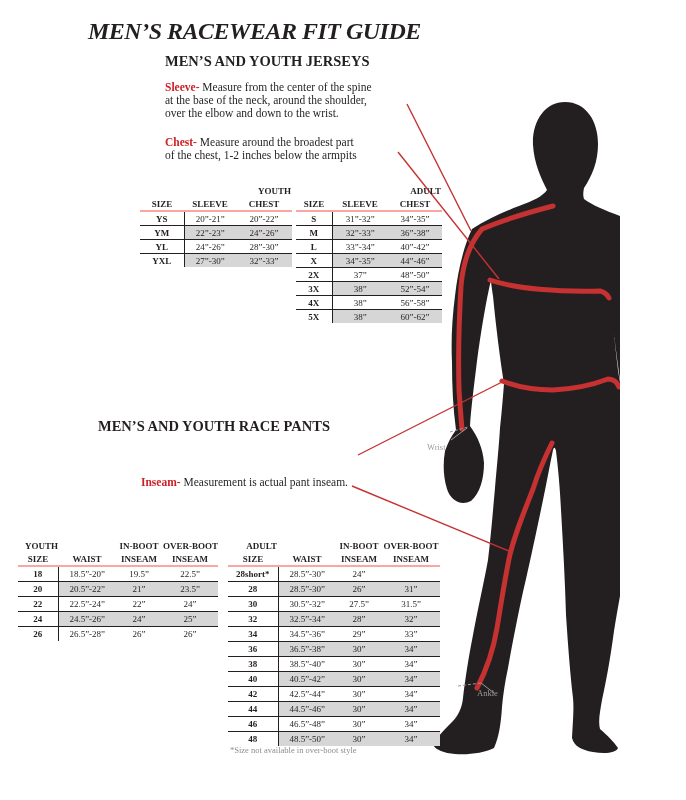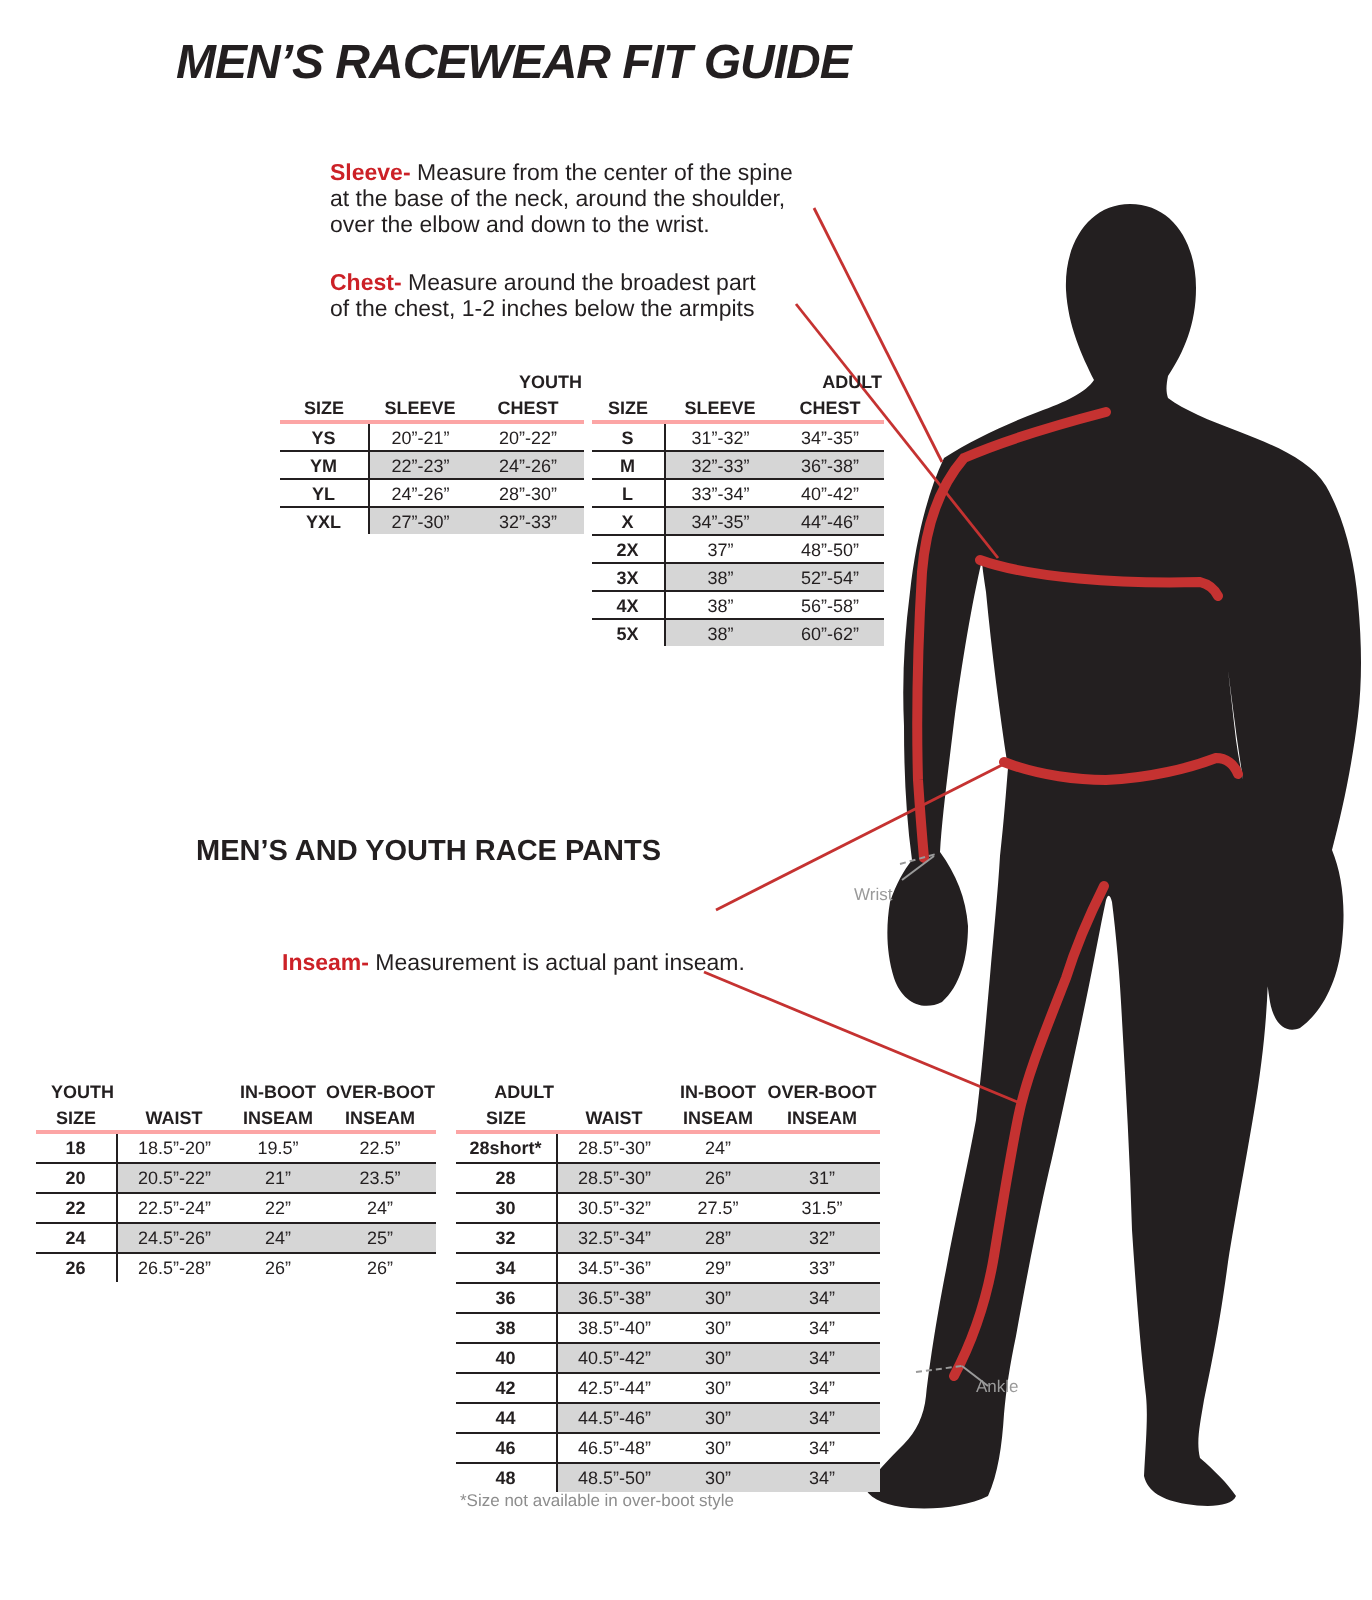--- a/index.html
+++ b/index.html
@@ -1,18 +1,18 @@
 <!DOCTYPE html>
 <html><head>
 <meta charset="utf-8">
 <style>
   html,body { margin:0; padding:0; background:#ffffff; }
   .page {
-    position:relative; width:686px; height:800px; background:#ffffff;
-    font-family:Liberation Sans, sans-serif; color:#231f20; overflow:hidden;
+    position:relative; width:620px; height:800px; background:#ffffff;
+    font-family:Liberation Serif, serif; color:#231f20; overflow:hidden;
   }
   .abs { position:absolute; }
   .fig-svg { position:absolute; left:0; top:0; width:686px; height:800px; pointer-events:none; }
 
   .title {
     left:88px; top:18px; font-size:24px; font-weight:bold; font-style:italic;
     letter-spacing:-0.5px; white-space:nowrap;
   }
   .section-heading { font-size:14.5px; font-weight:bold; white-space:nowrap; }
   .h-jerseys { left:165px; top:53px; }
@@ -42,21 +42,21 @@
 
   .t-youth-jersey { left:140px; top:184px; width:152px; }
   .t-adult-jersey { left:296px; top:184px; width:146px; }
   .t-youth-pants  { left:18px;  top:539px; width:200px; }
   .t-adult-pants  { left:228px; top:539px; width:212px; }
   .pants tbody th, .pants tbody td { height:14px; }
 
   .footnote { left:230px; top:745px; font-size:8.5px; color:#8d8d8d; white-space:nowrap; }
   .bodylabel { font-size:8.5px; color:#9a9a9a; white-space:nowrap; }
   .l-wrist { left:427px; top:442px; }
-  .l-ankle { left:488px; top:688px; }
+  .l-ankle { left:477px; top:688px; }
 </style>
 </head>
 <body>
 
 <div class="page">
 
   <svg class="fig-svg" viewBox="0 0 686 800" aria-hidden="true">
     <path fill="#231f20" d="
       M565,102
       C586,102 598,121 598,144
@@ -136,20 +136,21 @@
     <g fill="none" stroke="#9a9a9a" stroke-width="1">
       <path stroke-dasharray="3,2" d="M450,432 L468,427"></path>
       <path d="M451,440 L467,428"></path>
       <path stroke-dasharray="3,2" d="M458,686 L481,683"></path>
       <path d="M481,683 L494,693"></path>
     </g>
   </svg>
 
   <div class="abs title">MEN’S RACEWEAR FIT GUIDE</div>
 
+  <div class="abs section-heading h-jerseys">MEN’S AND YOUTH JERSEYS</div>
 
   <p class="abs note n-sleeve">
     <span class="term">Sleeve-</span>
     <span class="txt">Measure from the center of the spine
 at the base of the neck, around the shoulder,
 over the elbow and down to the wrist.</span>
   </p>
   <p class="abs note n-chest">
     <span class="term">Chest-</span>
     <span class="txt">Measure around the broadest part

